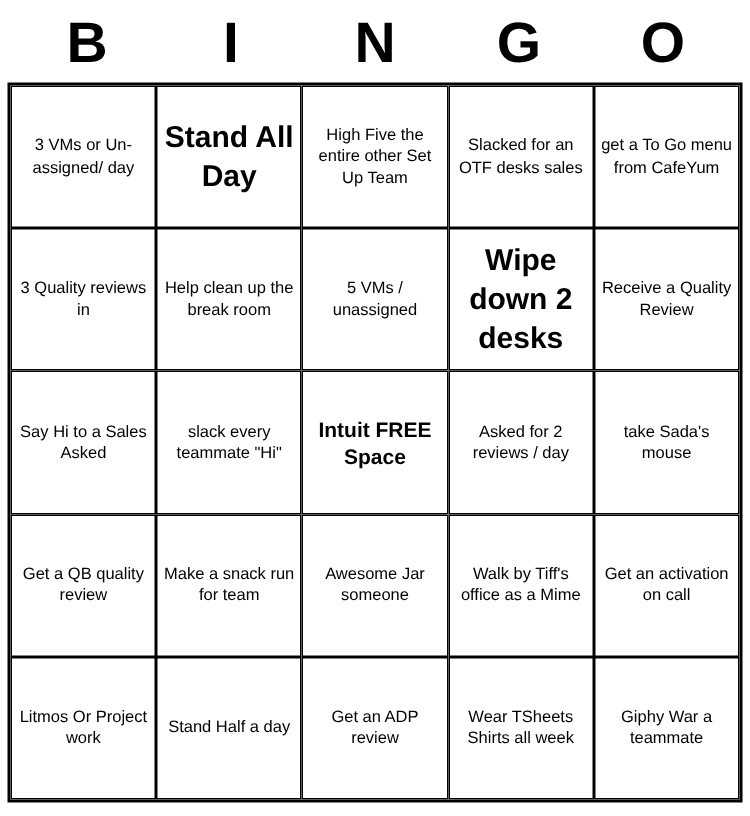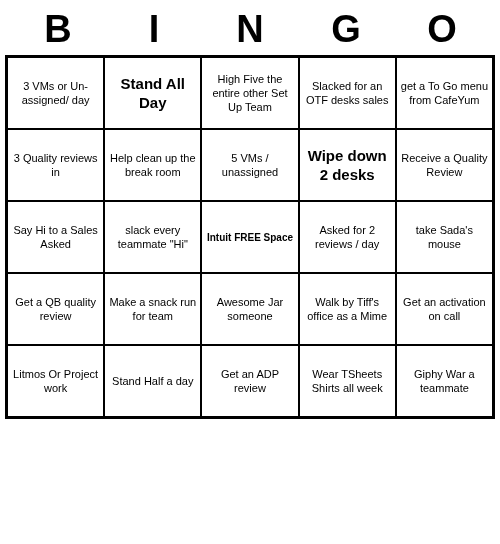--- a/index.html
+++ b/index.html
@@ -22,40 +22,40 @@
       font-size: 38px;
       font-weight: bold;
       flex: 1;
       text-align: center;
     }
     .bingo-grid {
       display: grid;
       grid-template-columns: repeat(5, 1fr);
       grid-template-rows: repeat(5, 1fr);
       width: 490px;
-      height: 364px;
+      height: 480px;
       border: 2px solid #000;
     }
     .cell {
       border: 1px solid #000;
       display: flex;
       align-items: center;
       justify-content: center;
       text-align: center;
       font-size: 11px;
       line-height: 1.3;
       padding: 3px;
       background: #fff;
     }
     .cell.large-text {
-      font-size: 15px;
+      font-size: 20px;
       font-weight: bold;
     }
     .cell.free-space {
-      font-size: 10px;
+      font-size: 14px;
       font-weight: bold;
     }
   </style>
 </head>
 <body>
 
 <div class="bingo-title">
   <span>B</span>
   <span>I</span>
   <span>N</span>

